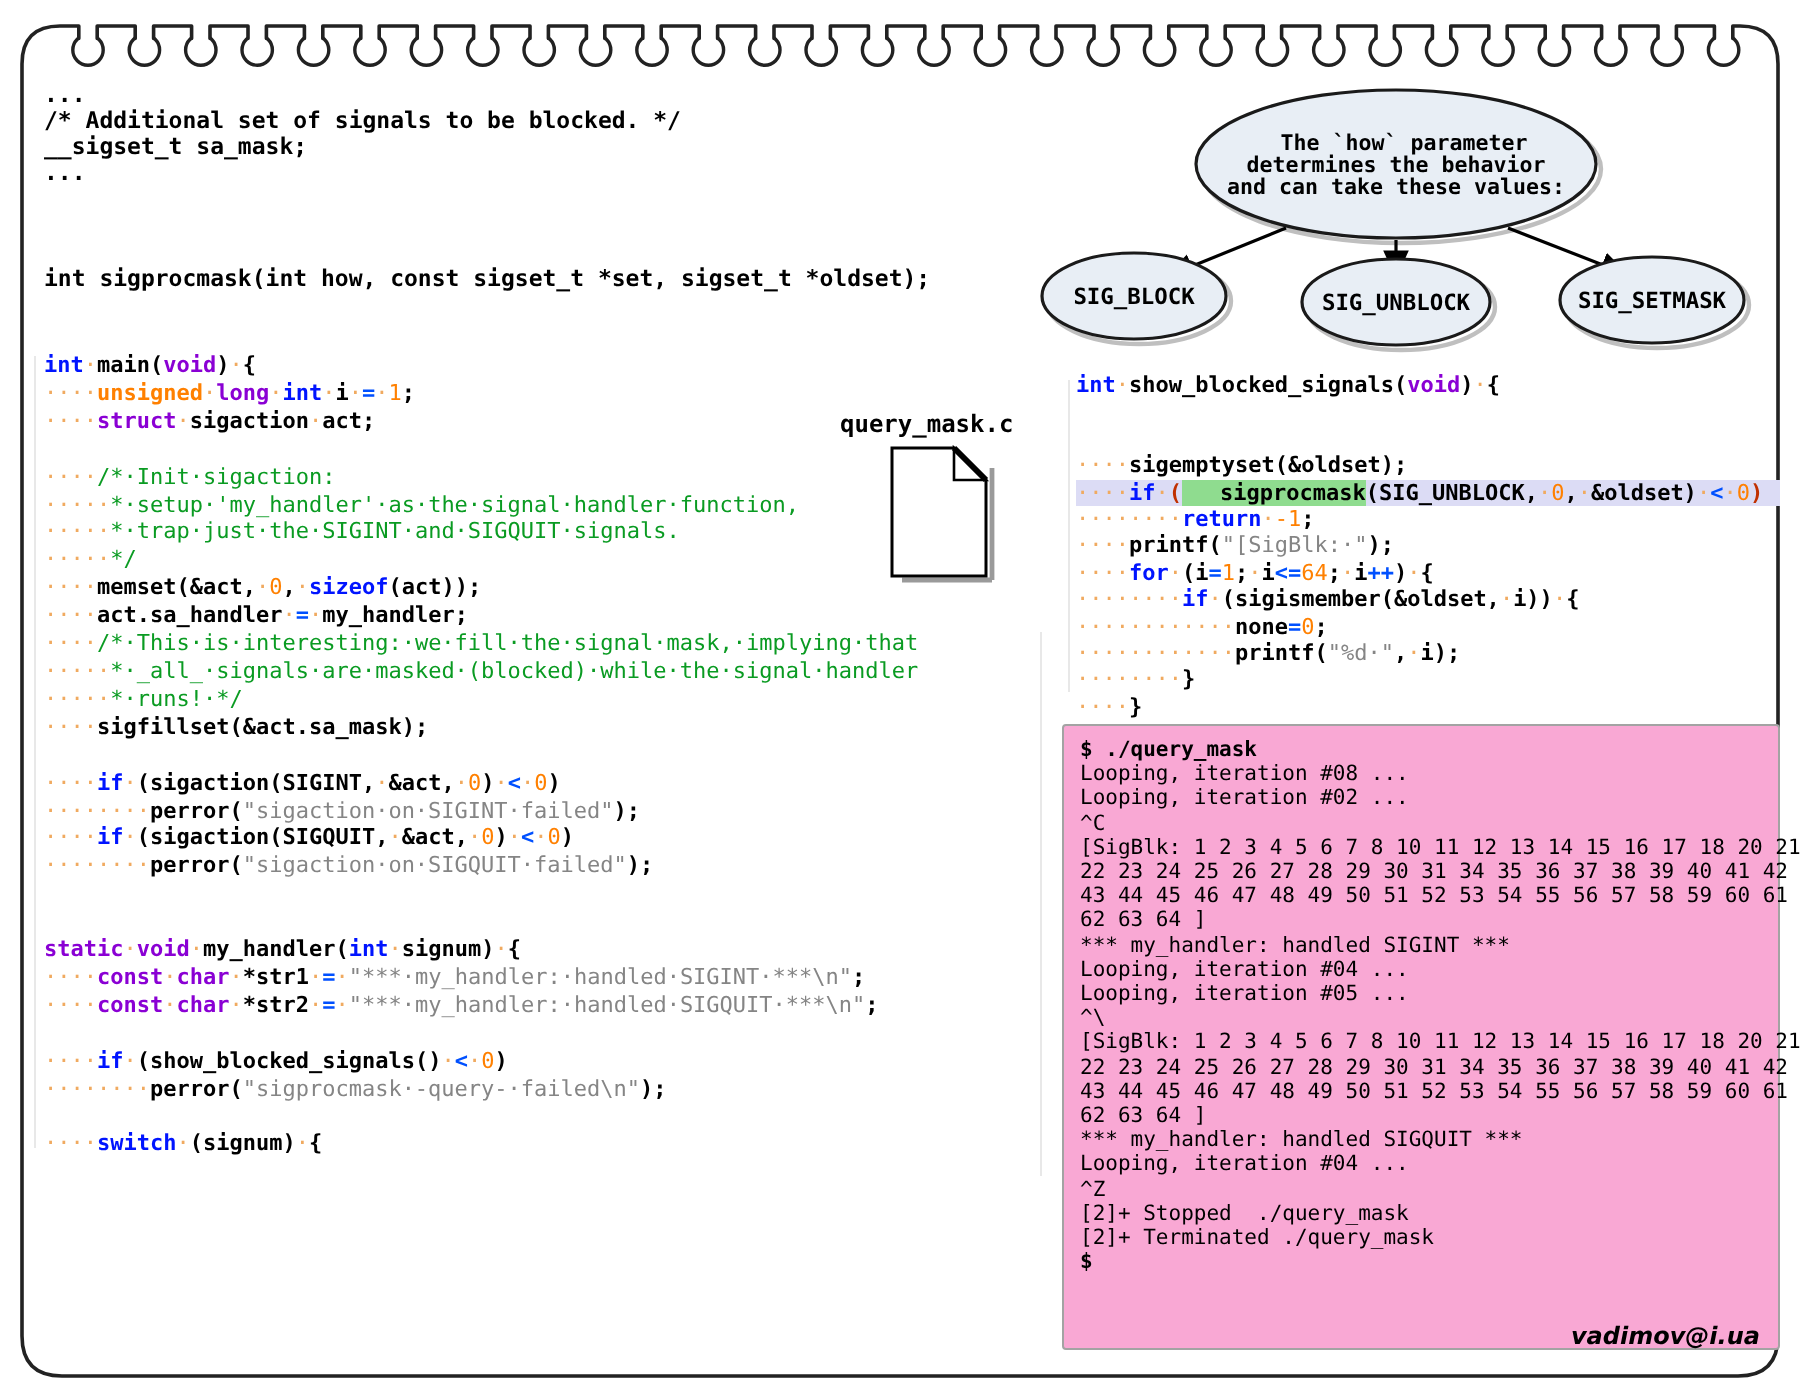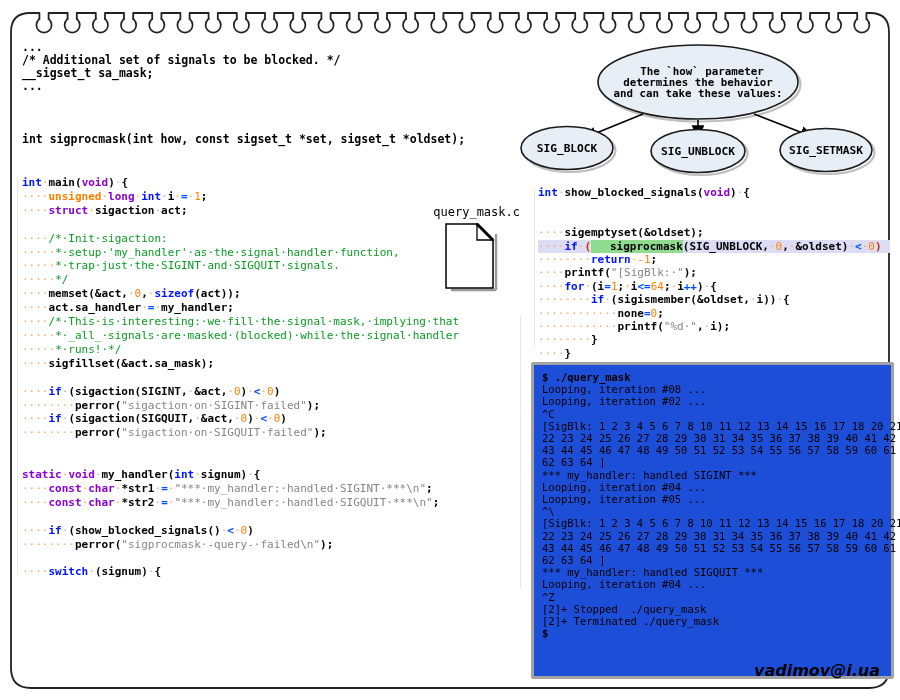--- a/index.html
+++ b/index.html
@@ -19,33 +19,33 @@
   .tk-u{color:#ff8000;font-weight:700;}
   .tk-o{color:#0050ff;font-weight:700;}
   .tk-d{color:#000;font-weight:700;}
   .tk-c{color:#0a9b22;font-weight:400;}
   .tk-s{color:#858585;font-weight:400;}
   .tk-w{color:#f0aa60;font-weight:400;}
   .tk-m{color:#c03000;font-weight:700;}
   .tk-h{color:#000;font-weight:700;background:#8fdc8f;padding-left:19px;}
   .hl-line{background:#dcdcf5;}
   
-  #terminal{left:531px;top:362px;width:341px;height:299px;border:3px solid #a3a3a3;
-            border-radius:2px;background:#1d4ed8;padding:6px 8px;font-size:10.5px;
+  #terminal{left:531px;top:362px;width:341px;height:299px;border:1px solid #a3a3a3;
+            border-radius:2px;background:#f9a8d4;padding:6px 8px;font-size:10.5px;
             line-height:12.2px;color:#000;}
   .term-line{white-space:pre;font-weight:400;}
   .term-line.b{font-weight:700;}
   
-  #file-label{left:420px;top:205px;width:100px;text-align:right;font-size:12px;
-              font-weight:400;color:#000;}
+  #file-label{left:420px;top:205px;width:100px;text-align:left;font-size:12px;
+              font-weight:700;color:#000;}
   
   .faint-v{background:#dcdcdc;width:1px;opacity:.65;}
   
   #signature{right:20px;top:661px;font-family:"DejaVu Sans","Liberation Sans",sans-serif;
-             font-style:italic;font-weight:700;font-size:16px;color:#000;}
+             font-style:italic;font-weight:700;font-size:12px;color:#000;}
 </style>
 </head>
 <body>
 
 <div id="page">
 
   <svg id="frame-svg" width="900" height="700" viewBox="0 0 900 700">
       <circle cx="44" cy="25" r="7.6" fill="none" stroke="#222" stroke-width="1.7"></circle>
       <circle cx="72.2" cy="25" r="7.6" fill="none" stroke="#222" stroke-width="1.7"></circle>
       <circle cx="100.4" cy="25" r="7.6" fill="none" stroke="#222" stroke-width="1.7"></circle>

